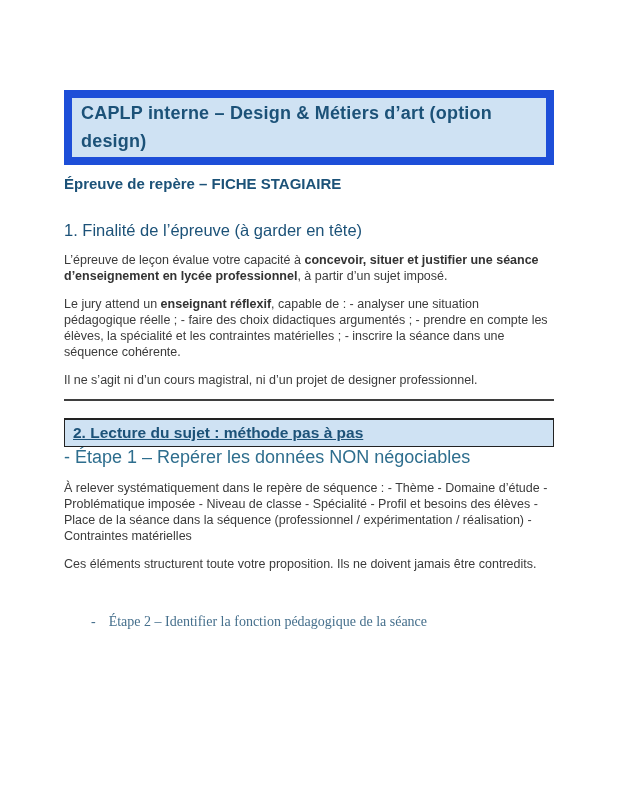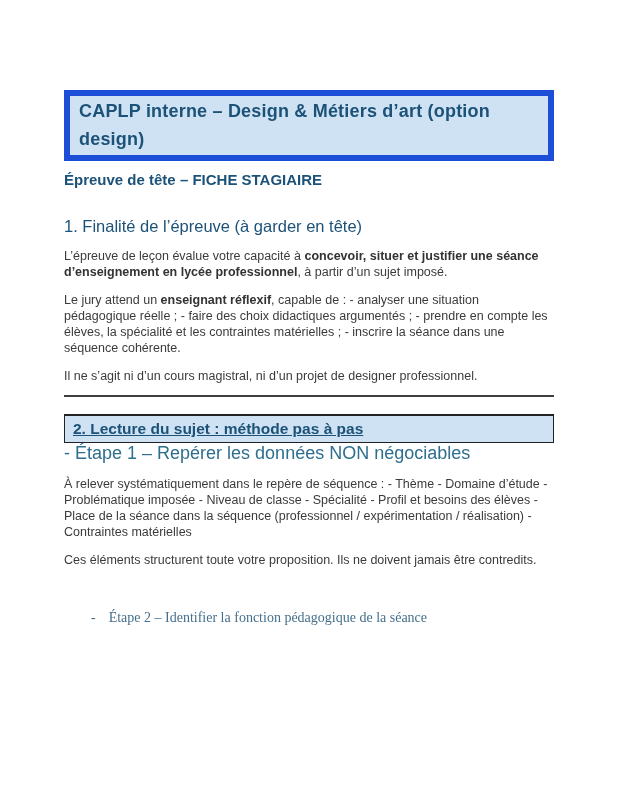--- a/index.html
+++ b/index.html
@@ -11,21 +11,21 @@
     font-family: "Liberation Sans", "DejaVu Sans", sans-serif;
     overflow: hidden;
   }
   .content {
     position: absolute;
     top: 90px;
     left: 64px;
     width: 490px;
   }
   .title-box {
-    border: 6px solid #1d4ed8;
+    border: 8px solid #1d4ed8;
     background: #cfe2f3;
     padding: 1px 9px 2px 9px;
     font-size: 18px;
     line-height: 28px;
     font-weight: 700;
     color: #1c5278;
     letter-spacing: 0.2px;
   }
   .subtitle {
     margin-top: 10px;
@@ -81,21 +81,21 @@
 </style>
 </head>
 <body>
 
 <div class="content">
 
   <div class="title-box">
     <span>CAPLP interne – Design &amp; Métiers d’art (option design)</span>
   </div>
 
-  <div class="subtitle">Épreuve de tête – FICHE STAGIAIRE</div>
+  <div class="subtitle">Épreuve de repère – FICHE STAGIAIRE</div>
 
   <div class="h-blue">1. Finalité de l’épreuve (à garder en tête)</div>
 
   <p class="body"><span>L’épreuve de leçon évalue votre capacité à </span><b>concevoir, situer et justifier une séance d’enseignement en lycée professionnel</b><span>, à partir d’un sujet imposé.</span></p>
 
   <p class="body"><span>Le jury attend un </span><b>enseignant réflexif</b><span>, capable de : - analyser une situation pédagogique réelle ; - faire des choix didactiques argumentés ; - prendre en compte les élèves, la spécialité et les contraintes matérielles ; - inscrire la séance dans une séquence cohérente.</span></p>
 
   <p class="body">Il ne s’agit ni d’un cours magistral, ni d’un projet de designer professionnel.</p>
 
   <div class="divider"></div>

